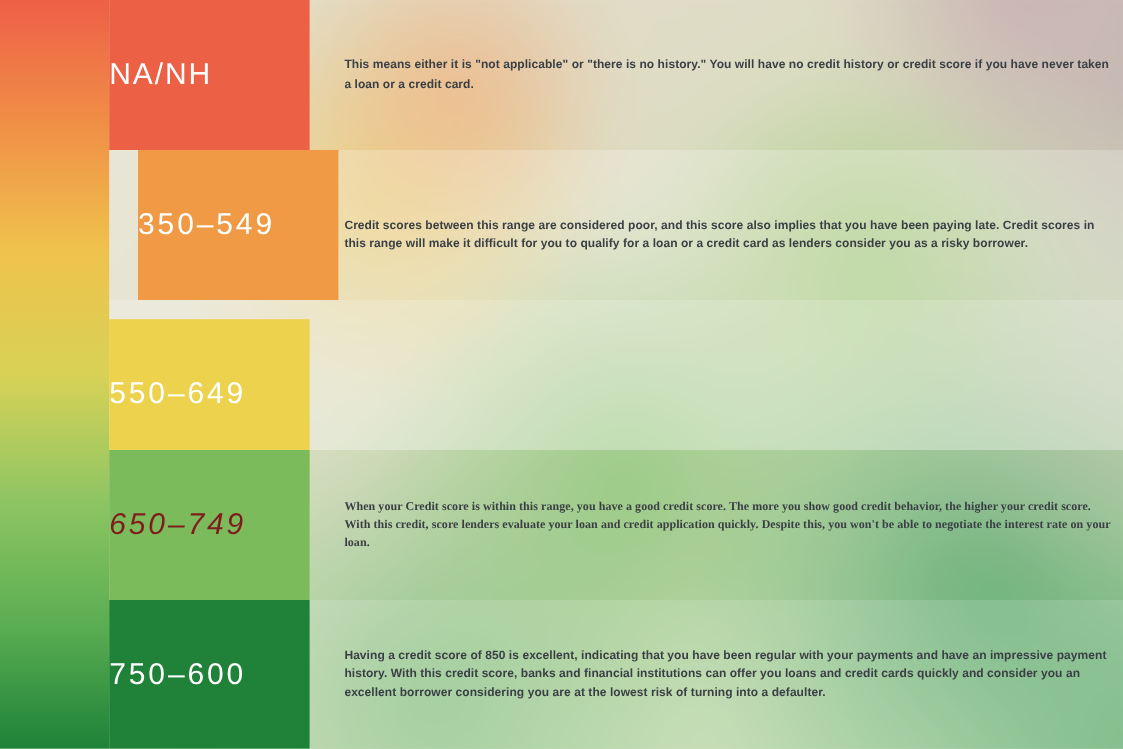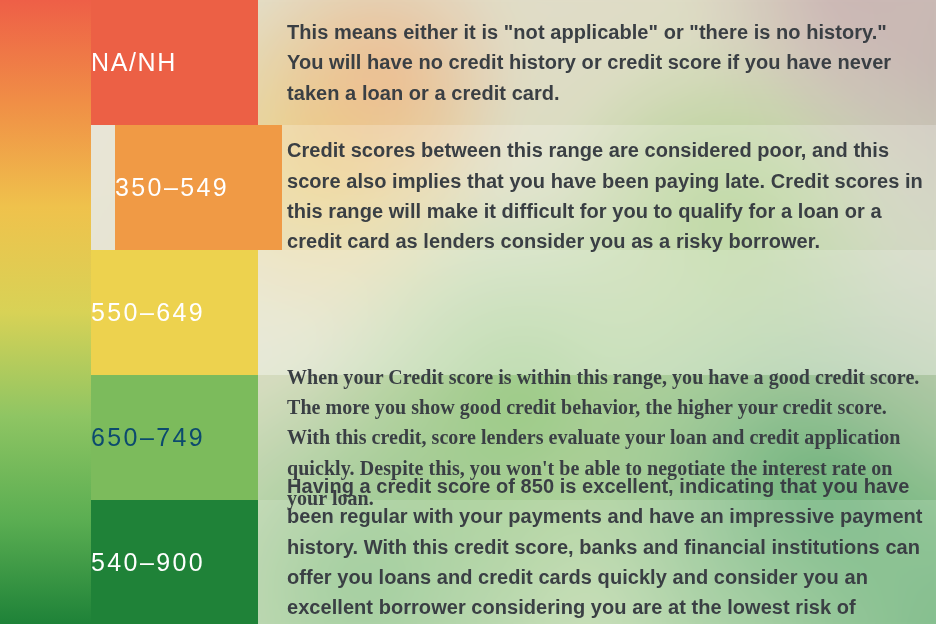--- a/index.html
+++ b/index.html
@@ -79,21 +79,21 @@
     position:absolute;
     left:287px;
     right:8px;
     top:0; bottom:0;
     display:flex;
     align-items:center;
   }
 
   .desc-text {
     color:#3a3f44;
-    font-size:20px;
+    font-size:10px;
     line-height:1.52;
     font-weight:700;
     letter-spacing:0.05px;
   }
 </style>
 </head>
 <body>
 
 <div id="canvas">
 
@@ -118,37 +118,37 @@
 
   <div class="row" style="top:125px;">
     <div class="swatch" style="background:#F09A45;margin-left:24px;">
       <span class="swatch-label wide" style="color: rgb(255, 255, 255);">350–549</span>
     </div>
     <div class="desc">
       <p class="desc-text" style="color: rgb(58, 63, 68); margin-top: 17px;">Credit scores between this range are considered poor, and this score also implies that you have been paying late. Credit scores in this range will make it difficult for you to qualify for a loan or a credit card as lenders consider you as a risky borrower.</p>
     </div>
   </div>
 
-  <div class="row" style="top:250px;">
+  <div class="row" style="top:266px;">
     <div class="swatch" style="background:#EDD24E;">
       <span class="swatch-label wide" style="color: rgb(255, 255, 255);">550–649</span>
     </div>
   </div>
 
   <div class="row" style="top:375px;">
     <div class="swatch" style="background:#7CBB5C;">
-      <span class="swatch-label wide" style="color: #0c4a6e;">650–749</span>
+      <span class="swatch-label wide" style="color: #7f1d1d; font-style: italic;">650–749</span>
     </div>
     <div class="desc">
       <p class="desc-text" style="color: rgb(58, 63, 68); font-family: Liberation Serif, serif;">When your Credit score is within this range, you have a good credit score. The more you show good credit behavior, the higher your credit score. With this credit, score lenders evaluate your loan and credit application quickly. Despite this, you won't be able to negotiate the interest rate on your loan.</p>
     </div>
   </div>
 
   <div class="row" style="top:500px;height:124px;">
     <div class="swatch" style="background:#1F8238;height:124px;">
-      <span class="swatch-label wide" style="color: rgb(255, 255, 255);">540–900</span>
+      <span class="swatch-label wide" style="color: rgb(255, 255, 255);">750–600</span>
     </div>
     <div class="desc">
       <p class="desc-text" style="color: rgb(58, 63, 68);">Having a credit score of 850 is excellent, indicating that you have been regular with your payments and have an impressive payment history. With this credit score, banks and financial institutions can offer you loans and credit cards quickly and consider you an excellent borrower considering you are at the lowest risk of turning into a defaulter.</p>
     </div>
   </div>
 
 </div>
 
 </body></html>

